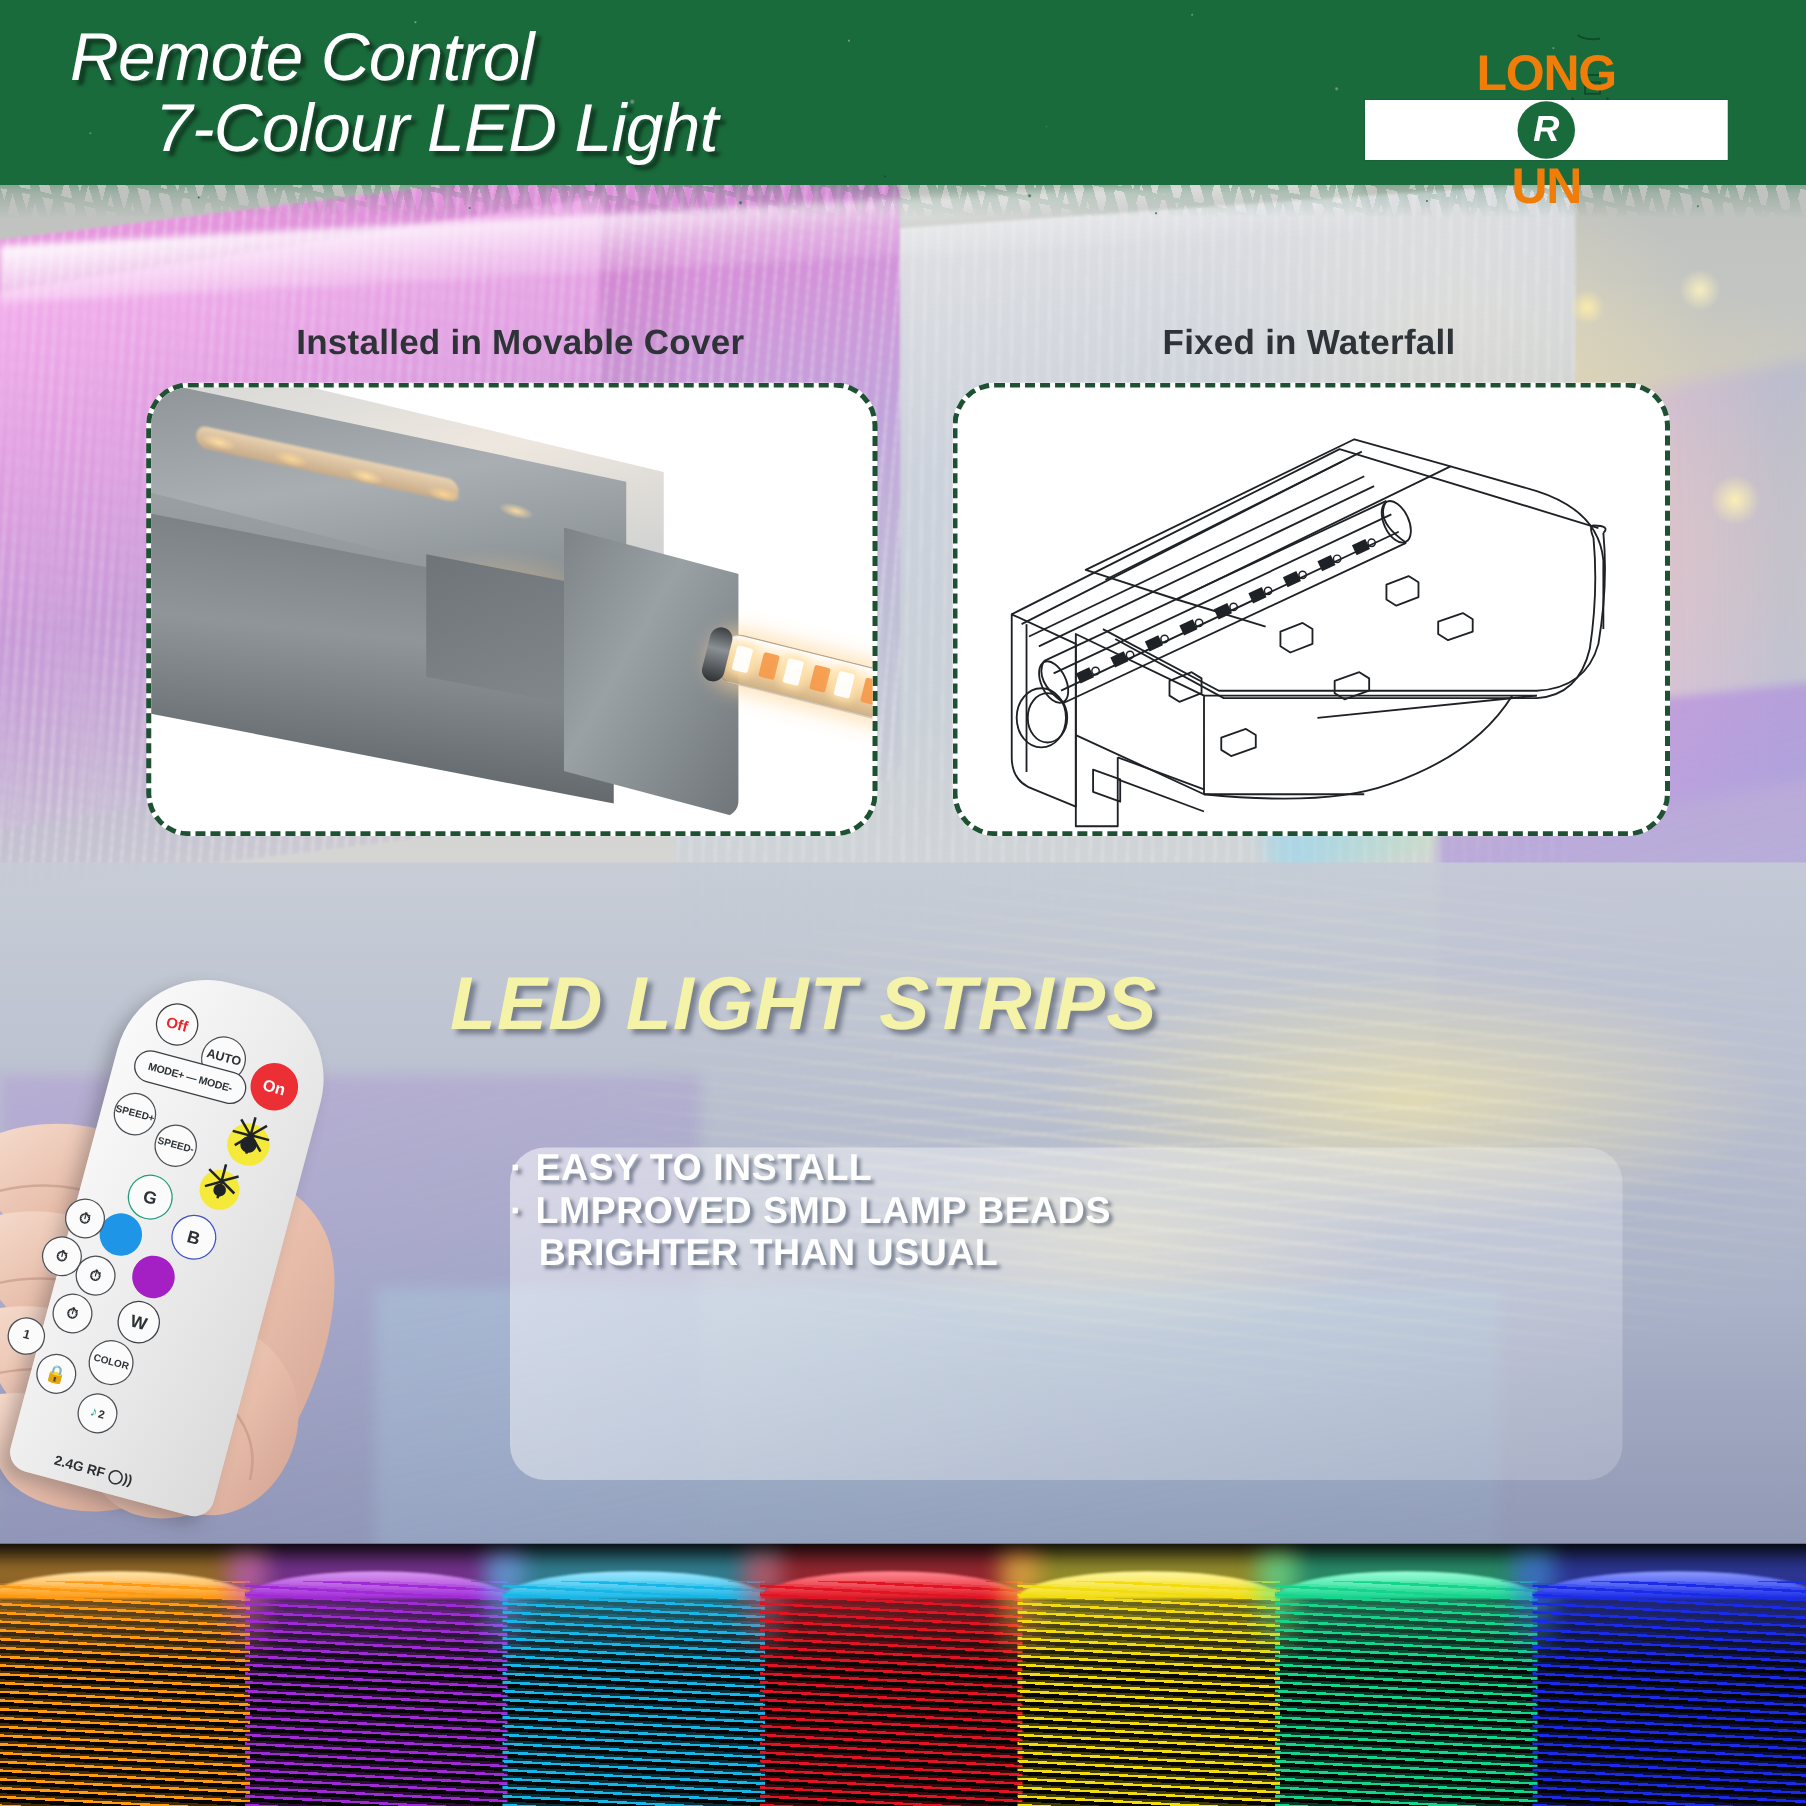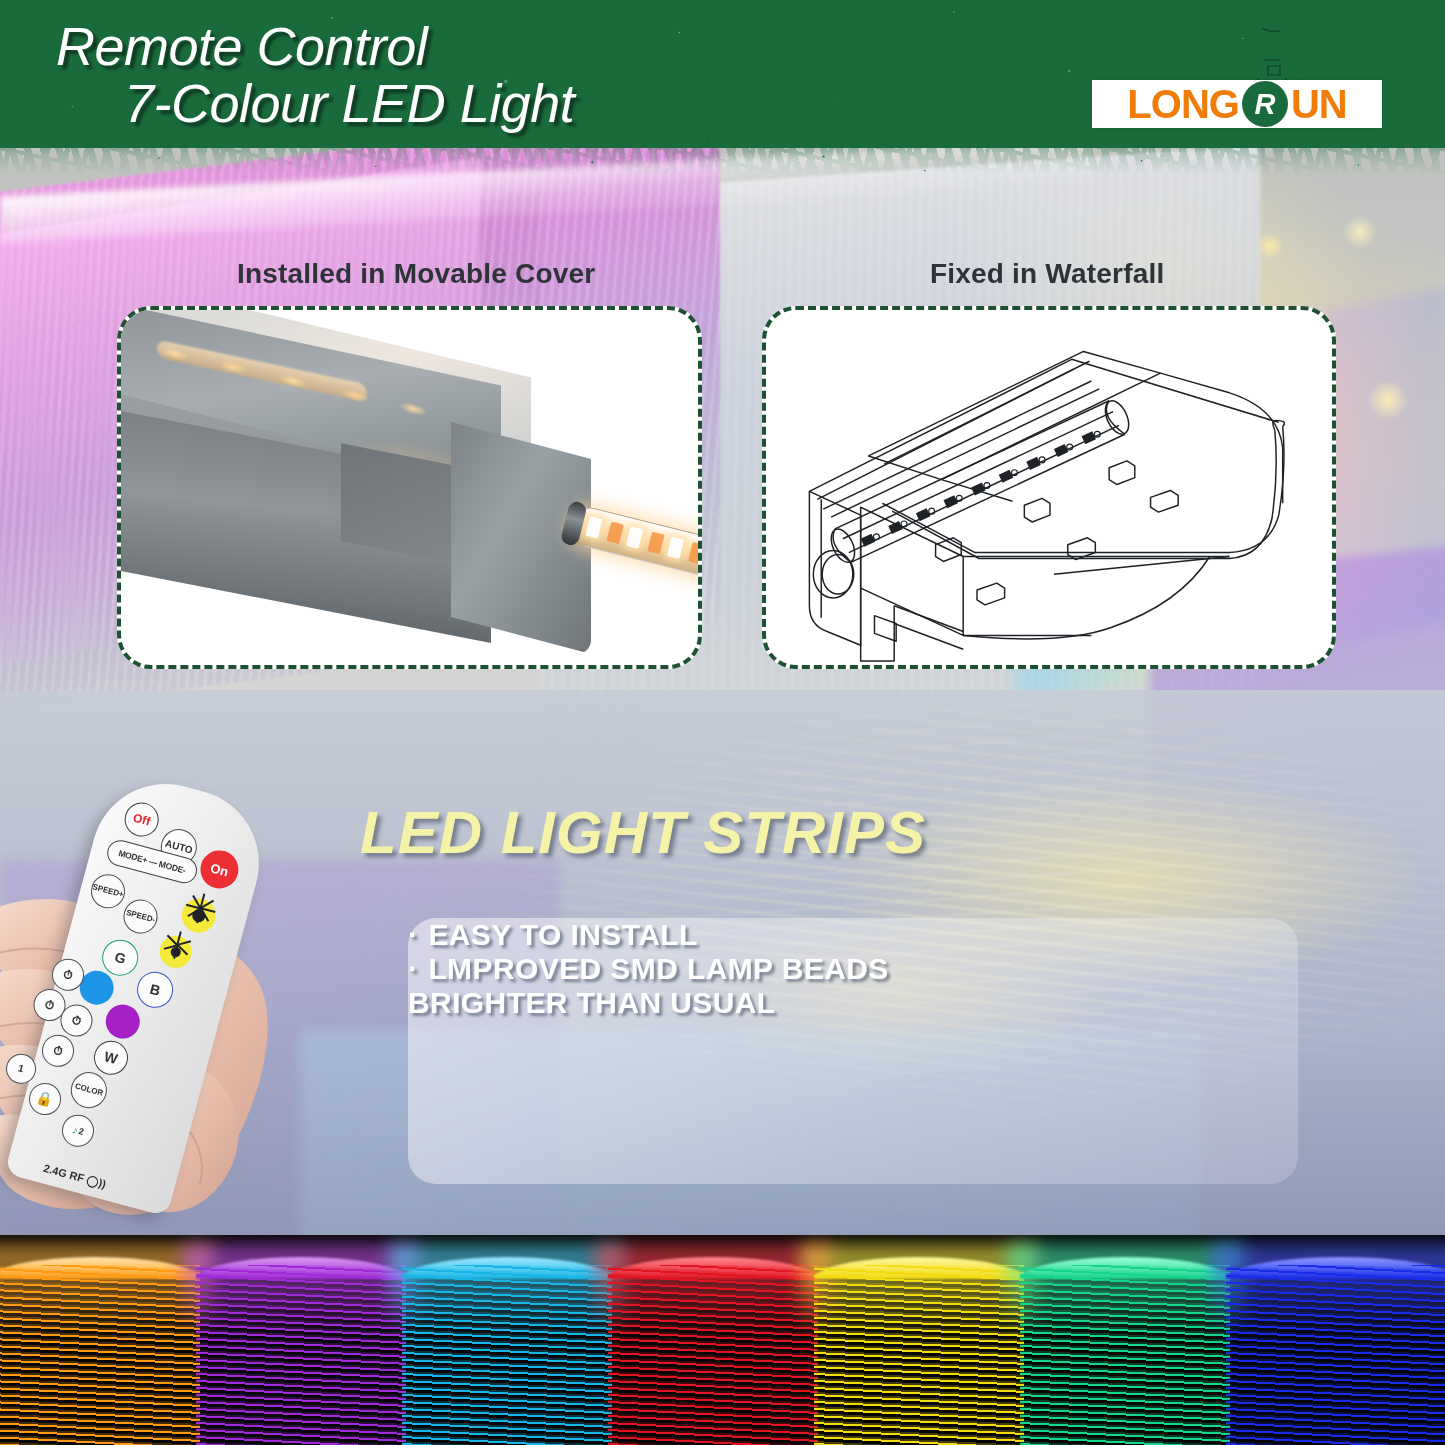--- a/index.html
+++ b/index.html
@@ -169,20 +169,21 @@
   
   .logo-wrap { position:absolute; left:1092px; top:6px; width:300px; height:132px; }
   .logo-man {
     position:absolute; left:126px; top:2px; width:106px; height:110px;
   }
   .logo-bar {
     position:absolute; left:0px; top:74px; width:290px; height:48px;
     background:#ffffff; border:3px solid #ffffff;
     display:flex; align-items:center; justify-content:center; gap:2px;
     box-shadow:0 0 0 1px rgba(0,0,0,.06);
+    flex-direction:column;
   }
   .logo-txt { font-size:40px; font-weight:bold; color:#f07d0a; letter-spacing:-1px; line-height:1; }
   .logo-r {
     width:46px; height:46px; border-radius:50%; background:#1a6b3c;
     display:flex; align-items:center; justify-content:center; flex:none;
     margin:0 1px;
   }
   .logo-r span { color:#ffffff; font-size:29px; font-weight:bold; font-style:italic; line-height:1; }
 
   
@@ -273,21 +274,21 @@
   .sp-tube-out .chip.o { background:rgba(245,152,72,.9); box-shadow:none; }
   .sp-tube-out .ring {
     position:absolute; left:-7px; top:-2px; width:18px; height:44px;
     border-radius:9px; background:linear-gradient(180deg,#3b3f42,#8b9094 40%,#2e3235);
   }
 
   
   .cad { position:absolute; inset:0; }
 
   
-  .store-head { position:absolute; left:360px; top:768px; width:1050px;margin-top:30px; }
+  .store-head { position:absolute; left:360px; top:768px; width:1050px; }
   .store-l1 {
     font-size:60px; font-weight:bold; font-style:italic; color:#f4f3a8;
     letter-spacing:1px; text-shadow:4px 4px 4px rgba(60,70,90,.55);
   }
   .store-l2 {
     font-size:60px; font-weight:bold; font-style:italic; color:#b5f0b0;
     letter-spacing:1px; padding-left:110px; margin-top:4px;
     text-shadow:4px 4px 4px rgba(60,70,90,.55);
   }
 
@@ -300,21 +301,21 @@
   .feat {
     font-size:30px; font-weight:bold; color:#ffffff; letter-spacing:.4px;
     text-shadow:3px 3px 3px rgba(70,80,100,.62);
     white-space:nowrap;
   }
   .feat .dot { margin-right:10px; }
   .f1 { left:66px; top:38px; }
   .f2 { left:504px; top:38px; }
   .f3 { left:66px; top:114px; }
   .f4 { left:66px; top:190px; }
-  .f4b { left:78px; top:228px; }
+  .f4b { left:78px; top:228px;padding-left:23px; }
 
   
   .remote-wrap { position:absolute; left:10px; top:770px; width:320px; height:470px; }
   .hand {
     position:absolute; left:-10px; top:110px; width:300px; height:360px;
   }
   .remote {
     position:absolute; left:46px; top:12px; width:168px; height:420px;
     background:linear-gradient(105deg,#fbfbfb,#ededed 45%,#dadada);
     border-radius:74px 74px 16px 16px;

